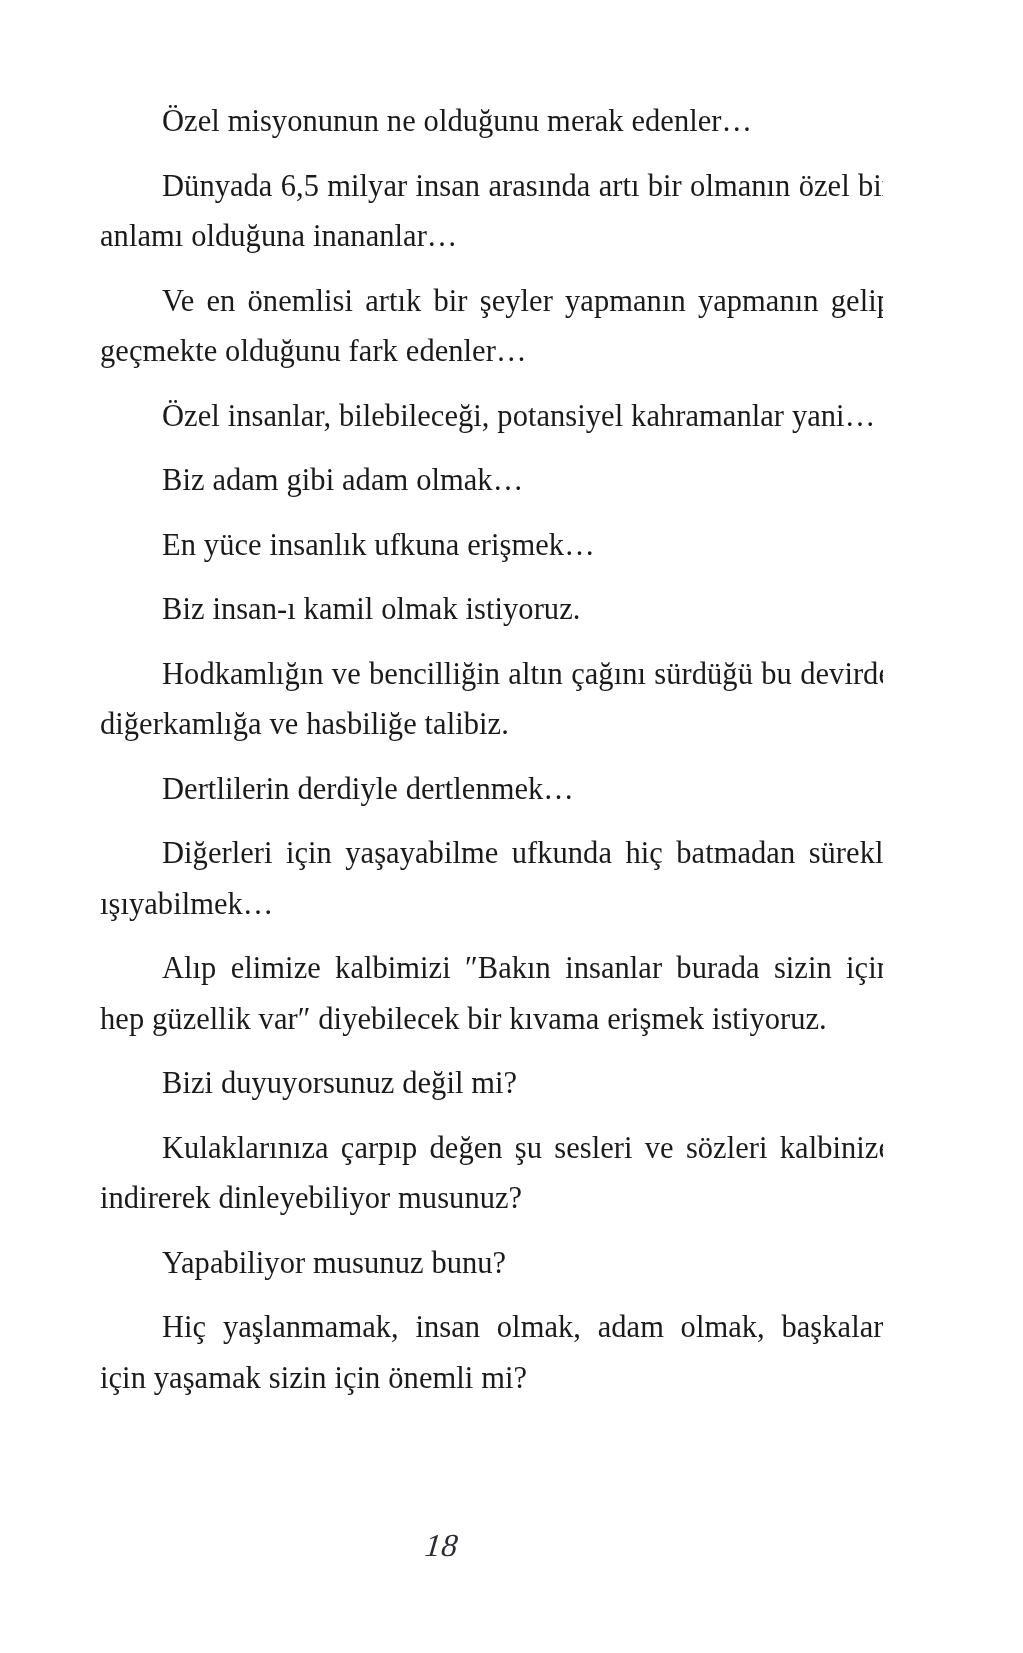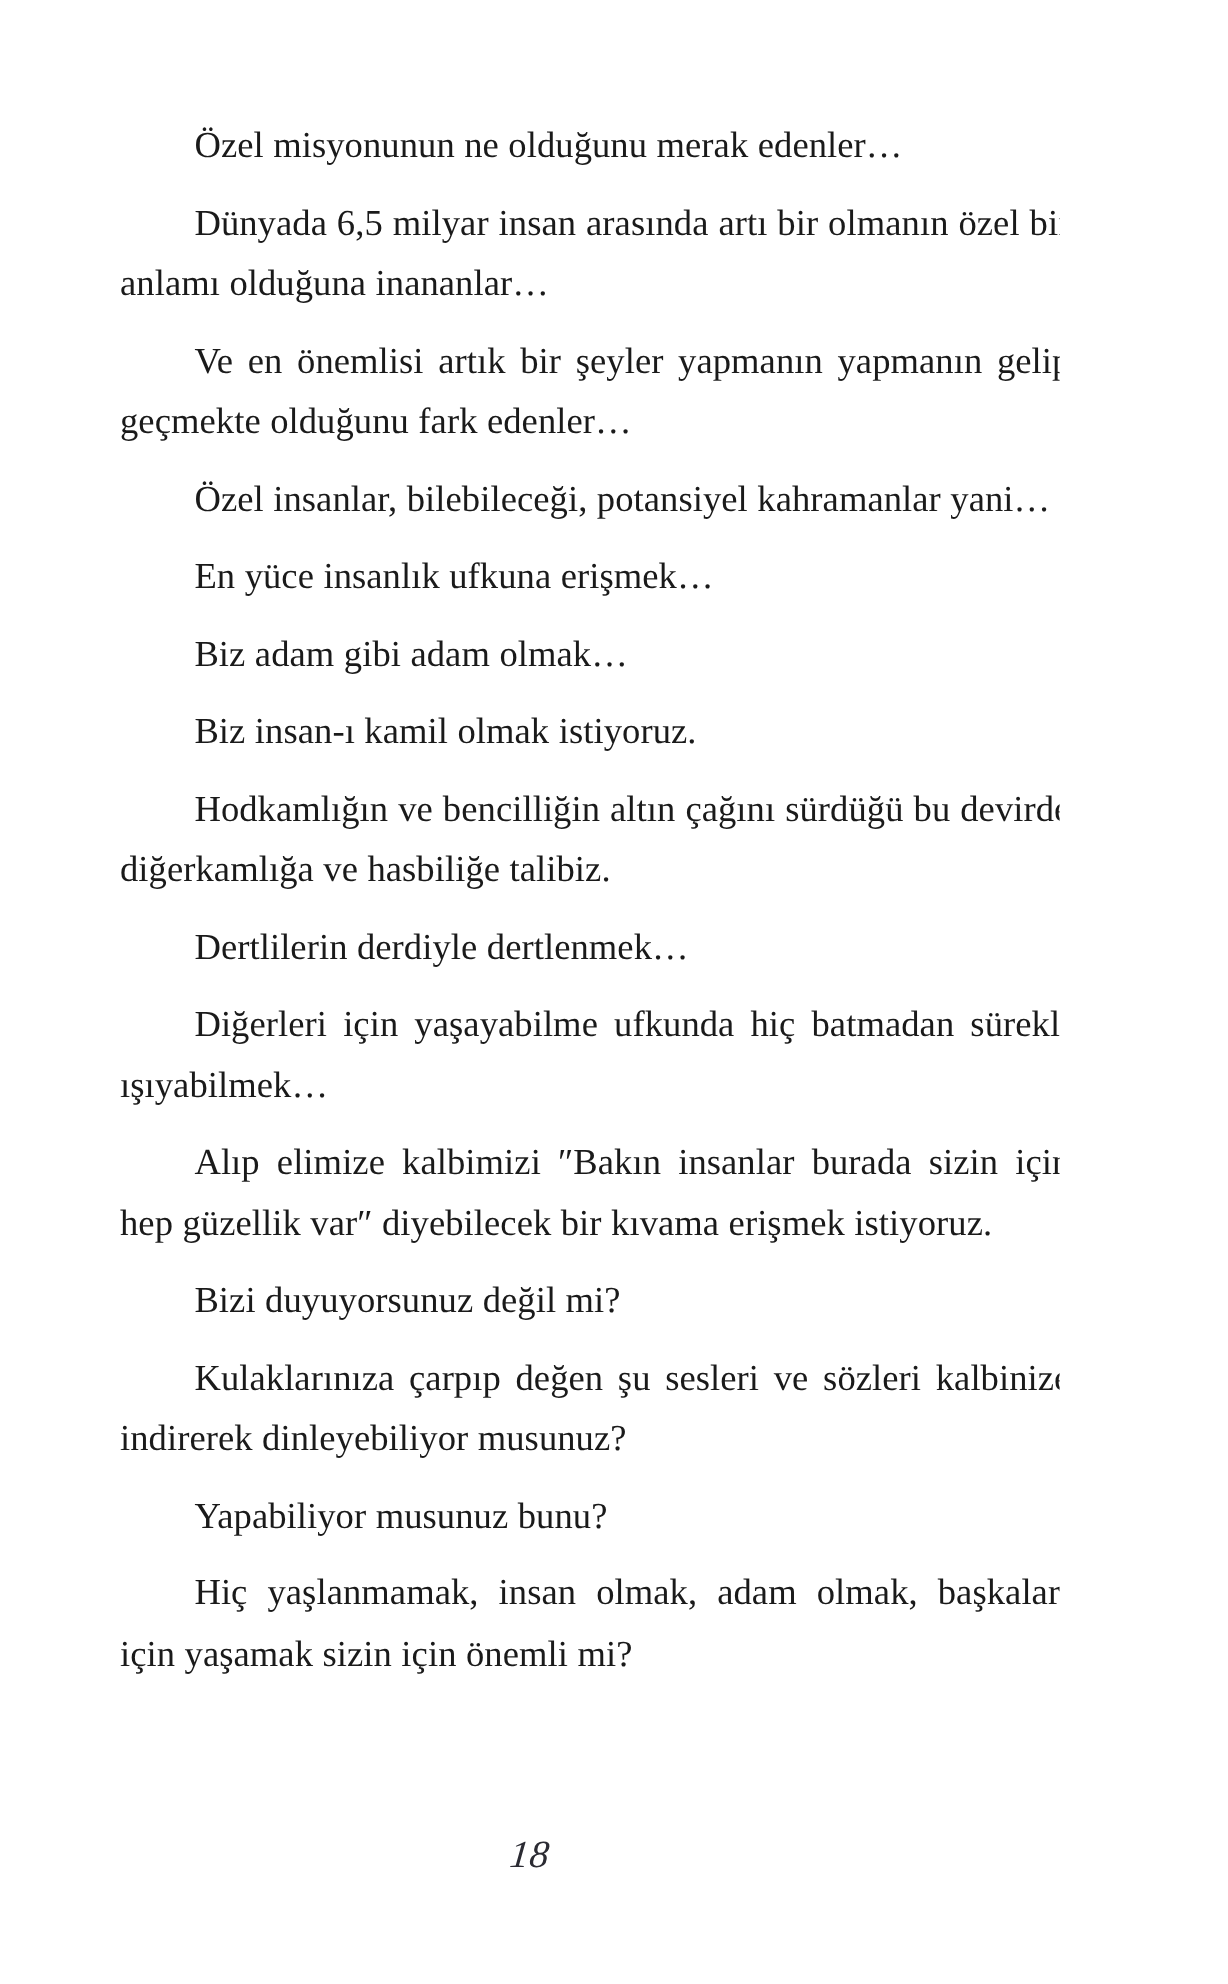--- a/index.html
+++ b/index.html
@@ -62,22 +62,22 @@
 <body>
 
 <div class="page">
 
   <div class="text-block">
 
     <p class="para">Özel misyonunun ne olduğunu merak edenler…</p>
     <p class="para">Dünyada 6,5 milyar insan arasında artı bir olmanın özel bir anlamı olduğuna inananlar…</p>
     <p class="para">Ve en önemlisi artık bir şeyler yapmanın yapmanın gelip geçmekte olduğunu fark edenler…</p>
     <p class="para">Özel insanlar, bilebileceği, potansiyel kahramanlar yani…</p>
+    <p class="para">Biz adam gibi adam olmak…</p>
     <p class="para">En yüce insanlık ufkuna erişmek…</p>
-    <p class="para">Biz adam gibi adam olmak…</p>
     <p class="para">Biz insan-ı kamil olmak istiyoruz.</p>
     <p class="para">Hodkamlığın ve bencilliğin altın çağını sürdüğü bu devirde diğerkamlığa ve hasbiliğe talibiz.</p>
     <p class="para">Dertlilerin derdiyle dertlenmek…</p>
     <p class="para">Diğerleri için yaşayabilme ufkunda hiç batmadan sürekli ışıyabilmek…</p>
     <p class="para">Alıp elimize kalbimizi ″Bakın insanlar burada sizin için hep güzellik var″ diyebilecek bir kıvama erişmek istiyoruz.</p>
     <p class="para">Bizi duyuyorsunuz değil mi?</p>
     <p class="para">Kulaklarınıza çarpıp değen şu sesleri ve sözleri kalbinize indirerek dinleyebiliyor musunuz?</p>
     <p class="para">Yapabiliyor musunuz bunu?</p>
     <p class="para">Hiç yaşlanmamak, insan olmak, adam olmak, başkaları için yaşamak sizin için önemli mi?</p>
 

